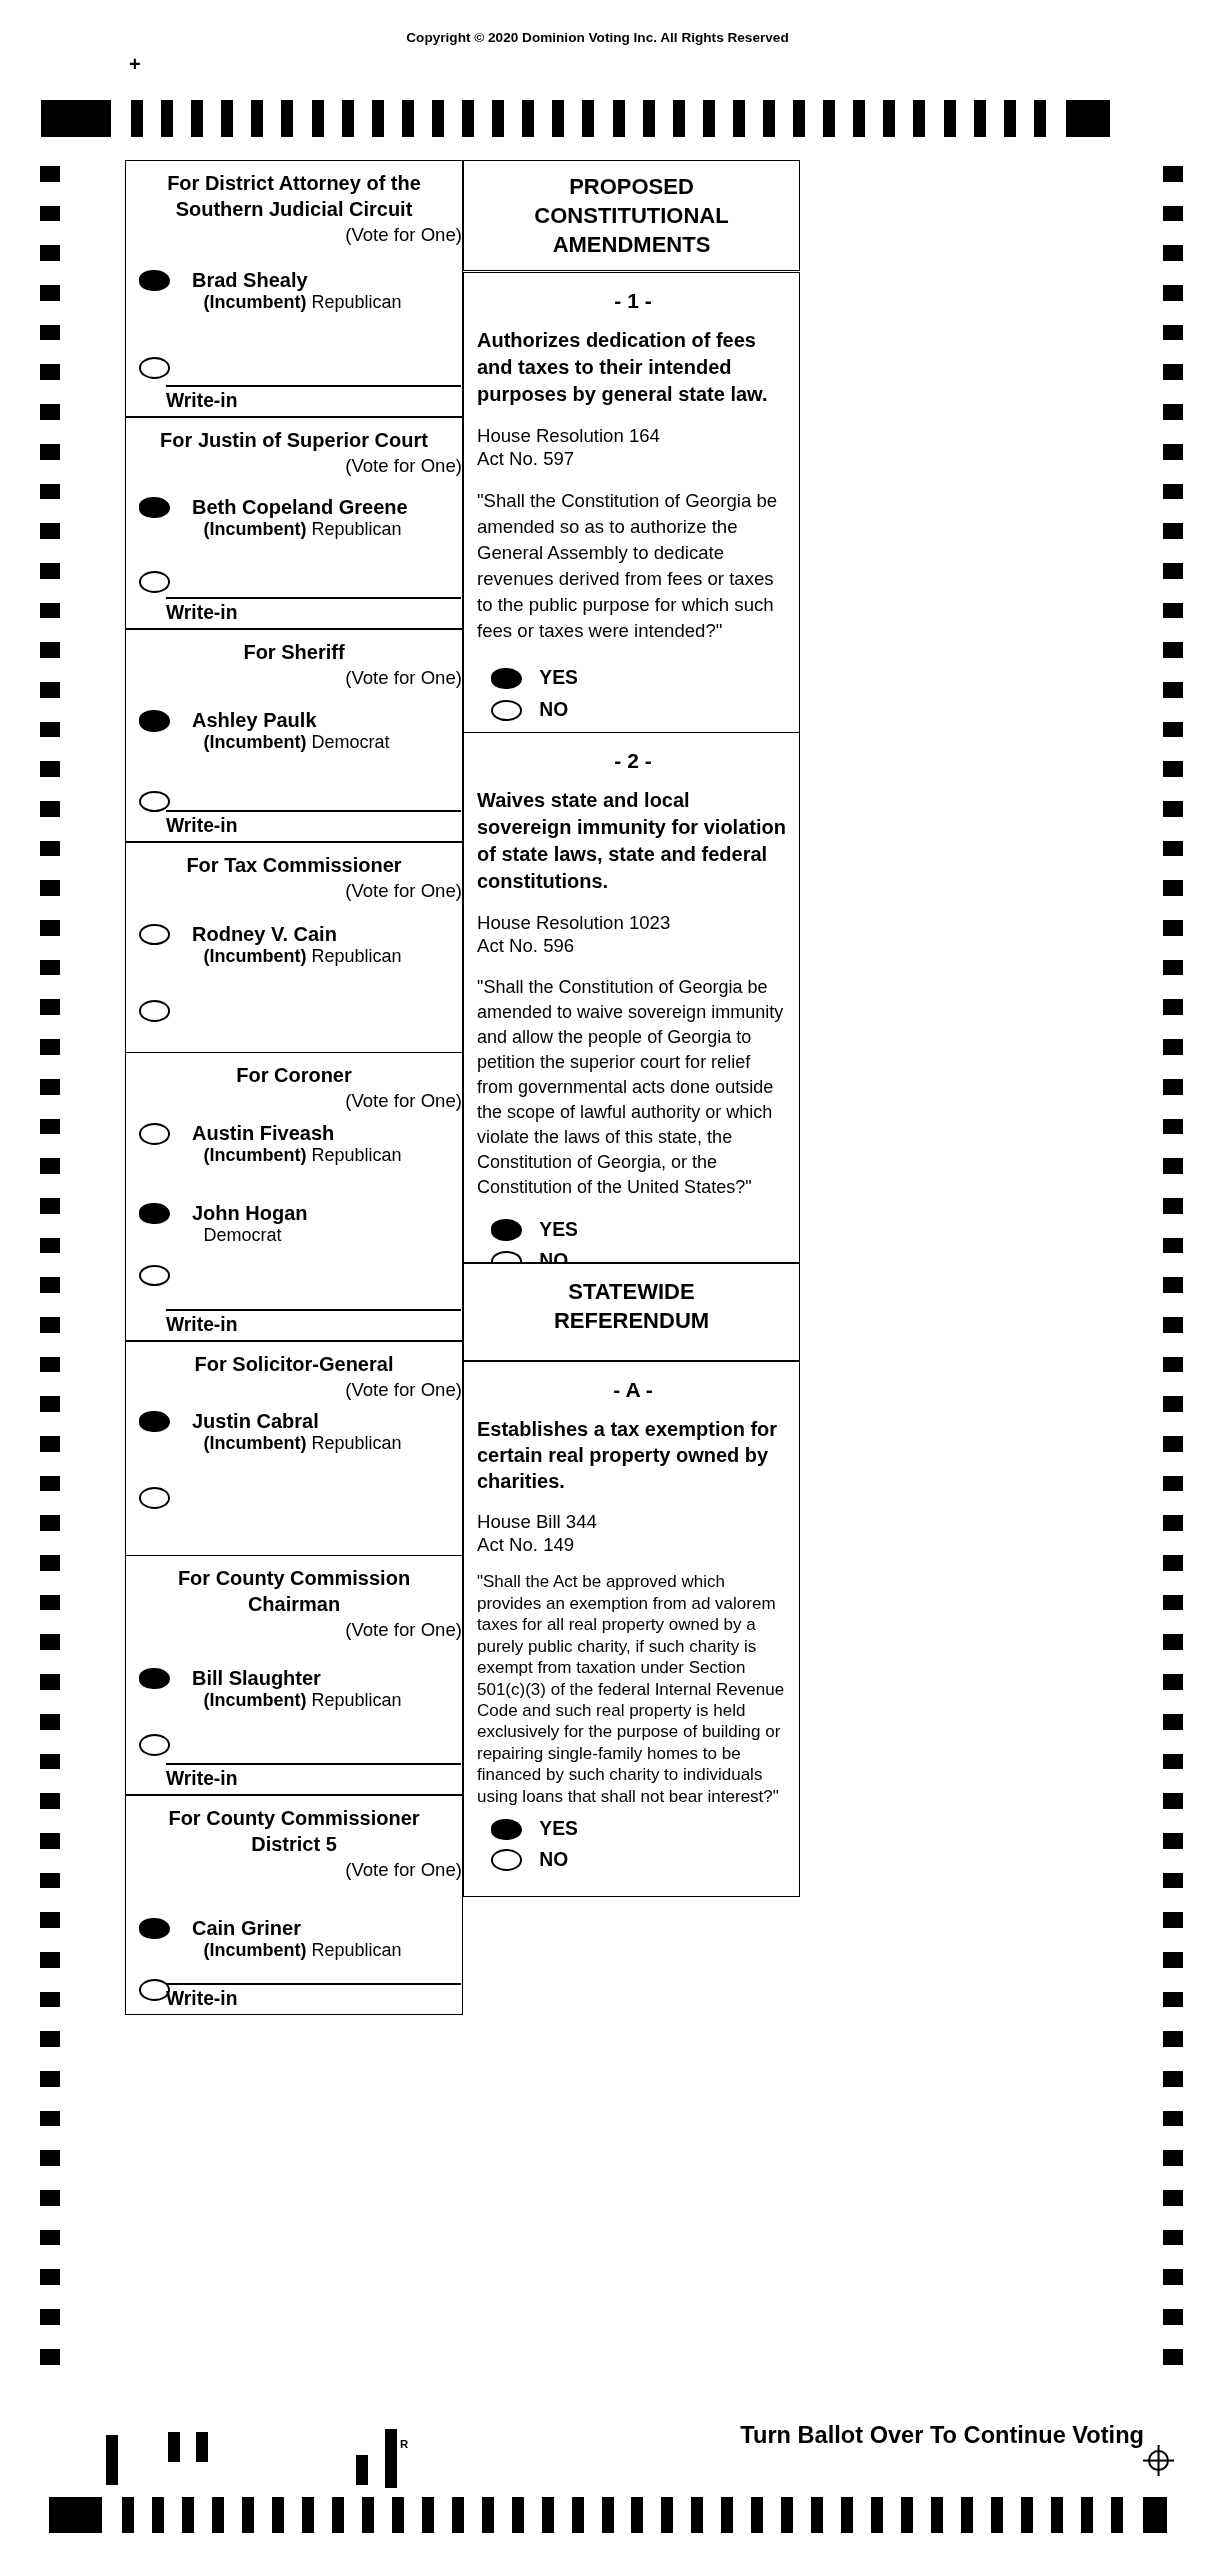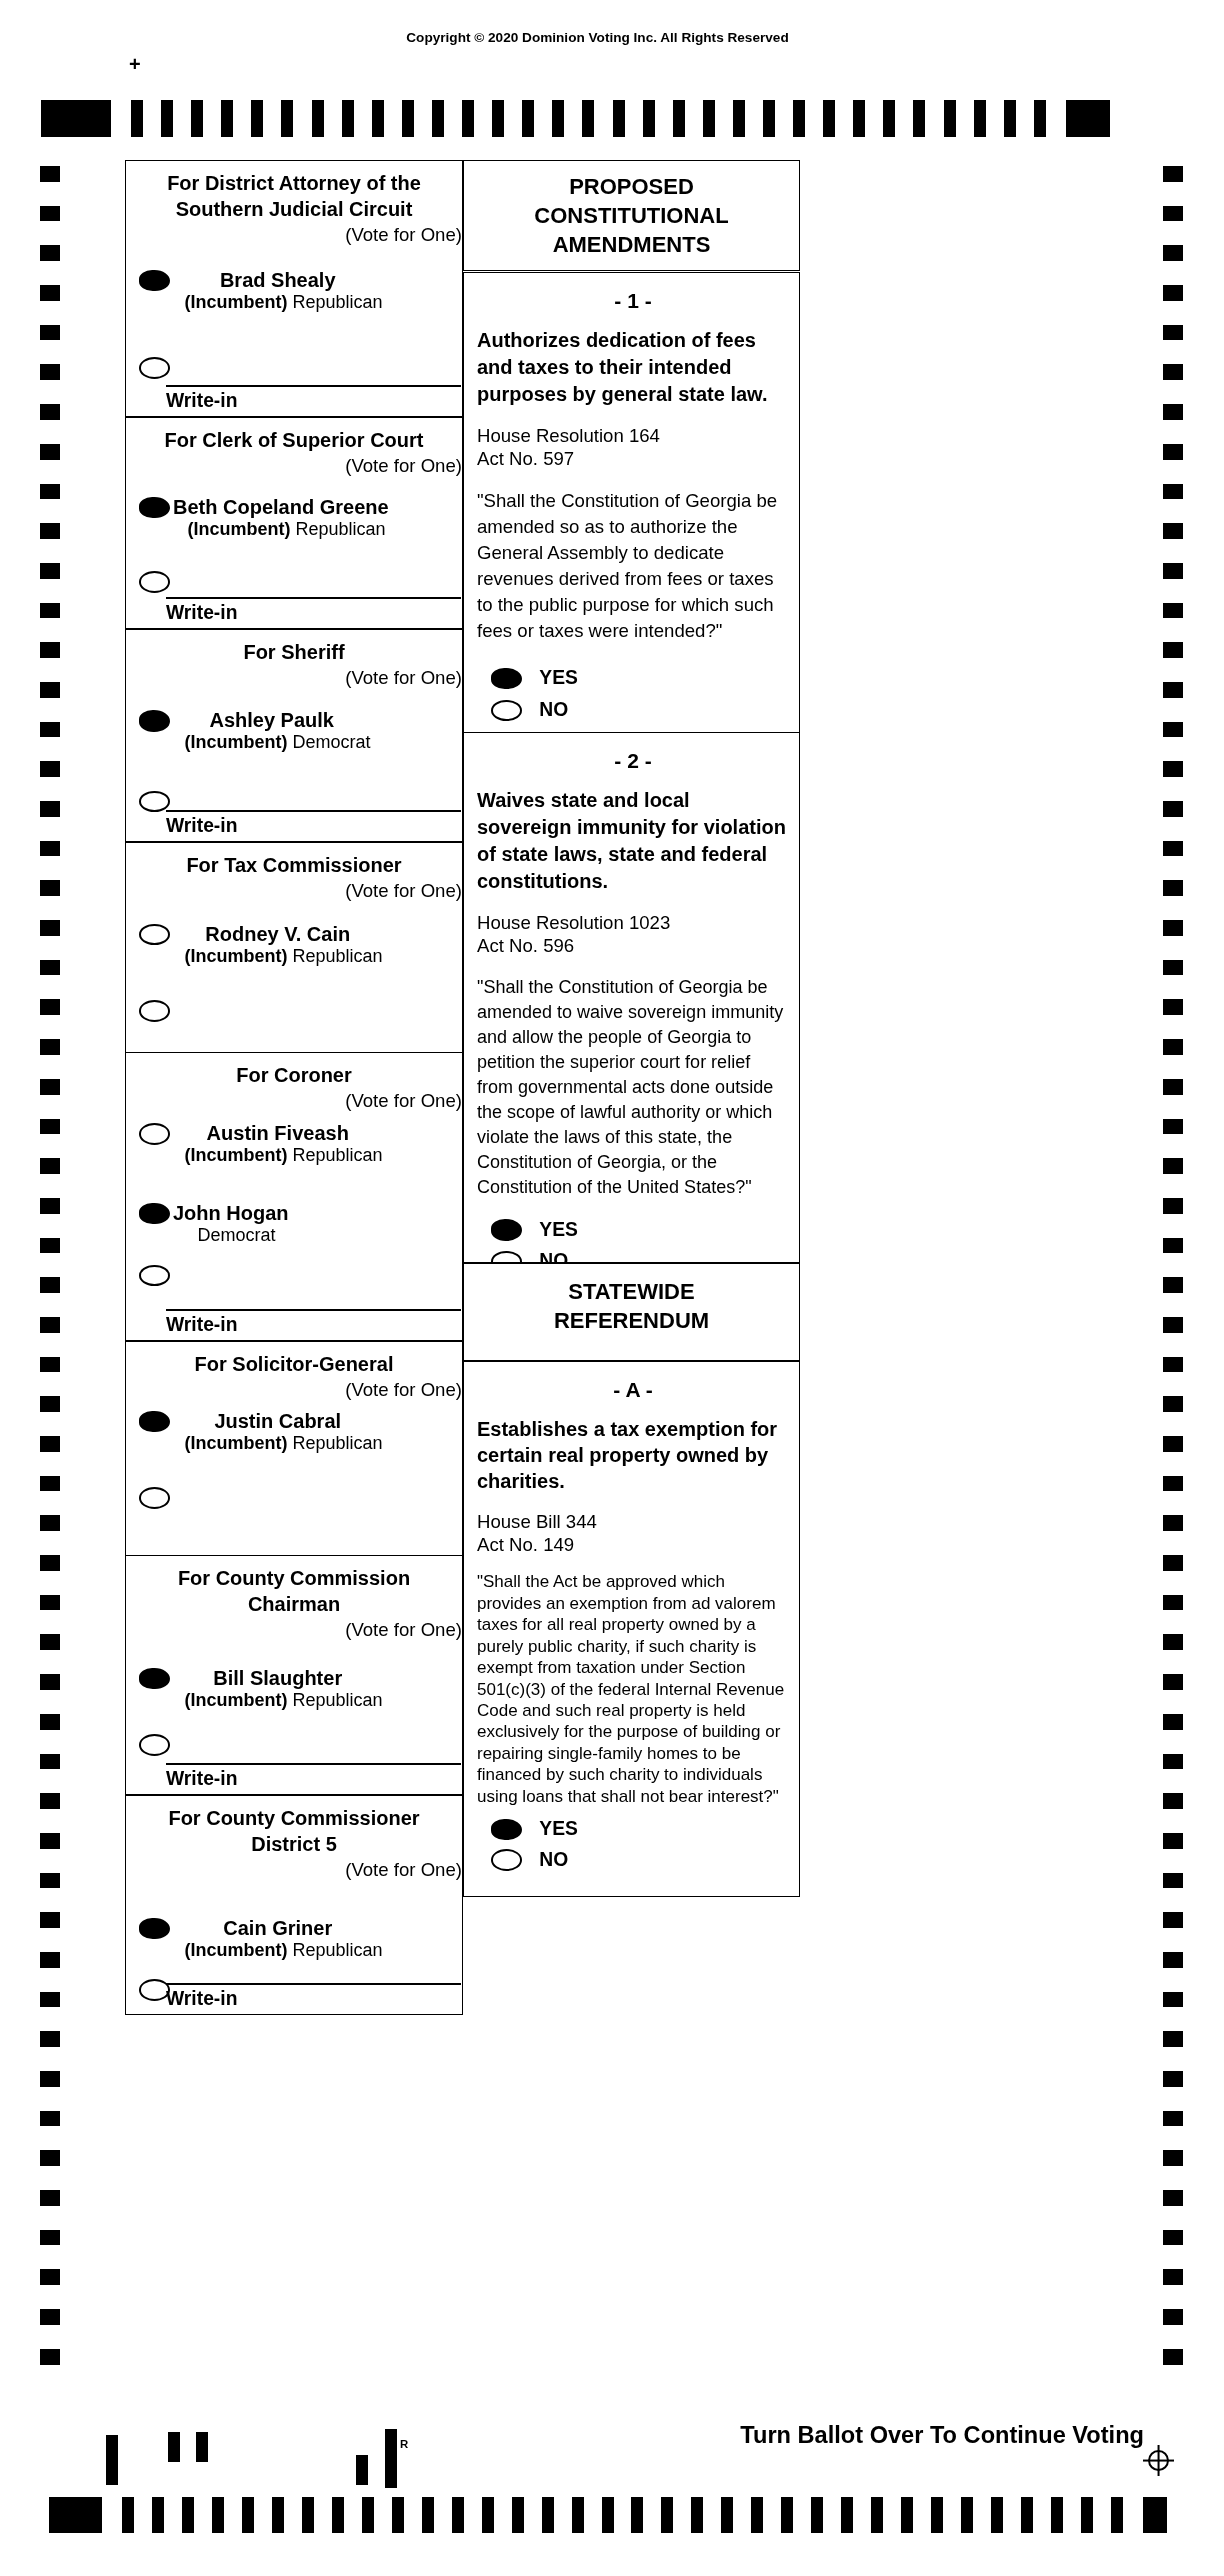--- a/index.html
+++ b/index.html
@@ -24,21 +24,21 @@
   .edge-col.left{left:40px;}
   .edge-col.right{left:1163px;}
   .esq{width:20px;height:15.7px;background:#000;margin-bottom:24px;}
   
   .contest{position:absolute;left:125px;width:338px;border:1.4px solid #000;box-sizing:border-box;padding-top:8.6px;background:#fff;}
   .ctitle{font-size:20px;font-weight:bold;text-align:center;line-height:26px;}
   .cvote{font-size:18.6px;text-align:right;line-height:23px;margin-top:1.4px;}
   .crow{display:flex;align-items:flex-start;padding-left:13px;}
   .oval{width:31px;height:21.4px;border:2.1px solid #000;border-radius:50%;background:#fff;flex:0 0 auto;box-sizing:border-box;}
   .oval[data-filled="true"]{background:#000;border-radius:46% 54% 52% 48%;}
-  .cinfo{margin-left:3px;margin-top:-2.1px;text-align:center;}
+  .cinfo{margin-left:22px;margin-top:-2.1px;}
   .cname{font-size:20px;font-weight:bold;line-height:24px;}
   .cparty{font-size:18px;line-height:21.4px;padding-left:11.4px;}
   .cparty b{font-weight:bold;}
   .cparty b:empty{display:none;}
   .writein{position:absolute;left:0;right:0;bottom:4.3px;}
   .wline{margin-left:40px;margin-right:1.4px;border-top:2.1px solid #000;}
   .wlabel{margin-left:40px;font-size:19.3px;font-weight:bold;line-height:23px;margin-top:1.4px;}
   
   .qhead{position:absolute;left:463px;width:337px;border:1.4px solid #000;box-sizing:border-box;background:#fff;
          font-size:22px;font-weight:bold;text-align:center;line-height:29px;padding-top:11.4px;}
@@ -242,21 +242,21 @@
       <div class="oval" data-filled="false"></div>
     </div>
     <div class="writein">
       <div class="wline"></div>
       <div class="wlabel">Write-in</div>
     </div>
   </section>
 
   <section class="contest" style="top:417px;height:212px">
     <div class="ctitle">
-      <div>For Clerk of Superior Court</div>
+      <div>For Justin of Superior Court</div>
     </div>
     <div class="cvote">(Vote for One)</div>
     <div class="crow" style="margin-top:20px">
       <div class="oval" data-filled="true"></div>
       <div class="cinfo">
         <div class="cname">Beth Copeland Greene</div>
         <div class="cparty"><b>(Incumbent)</b> <span>Republican</span></div>
       </div>
     </div>
     <div class="crow" style="margin-top:31px">

